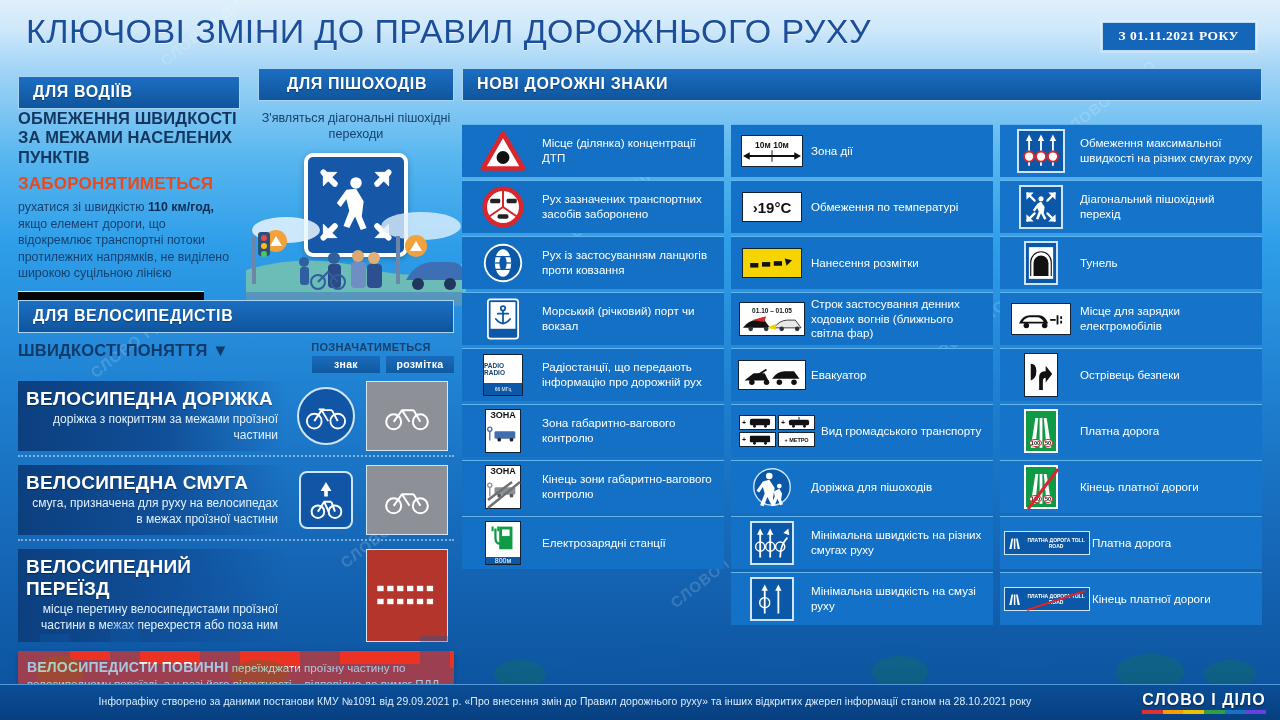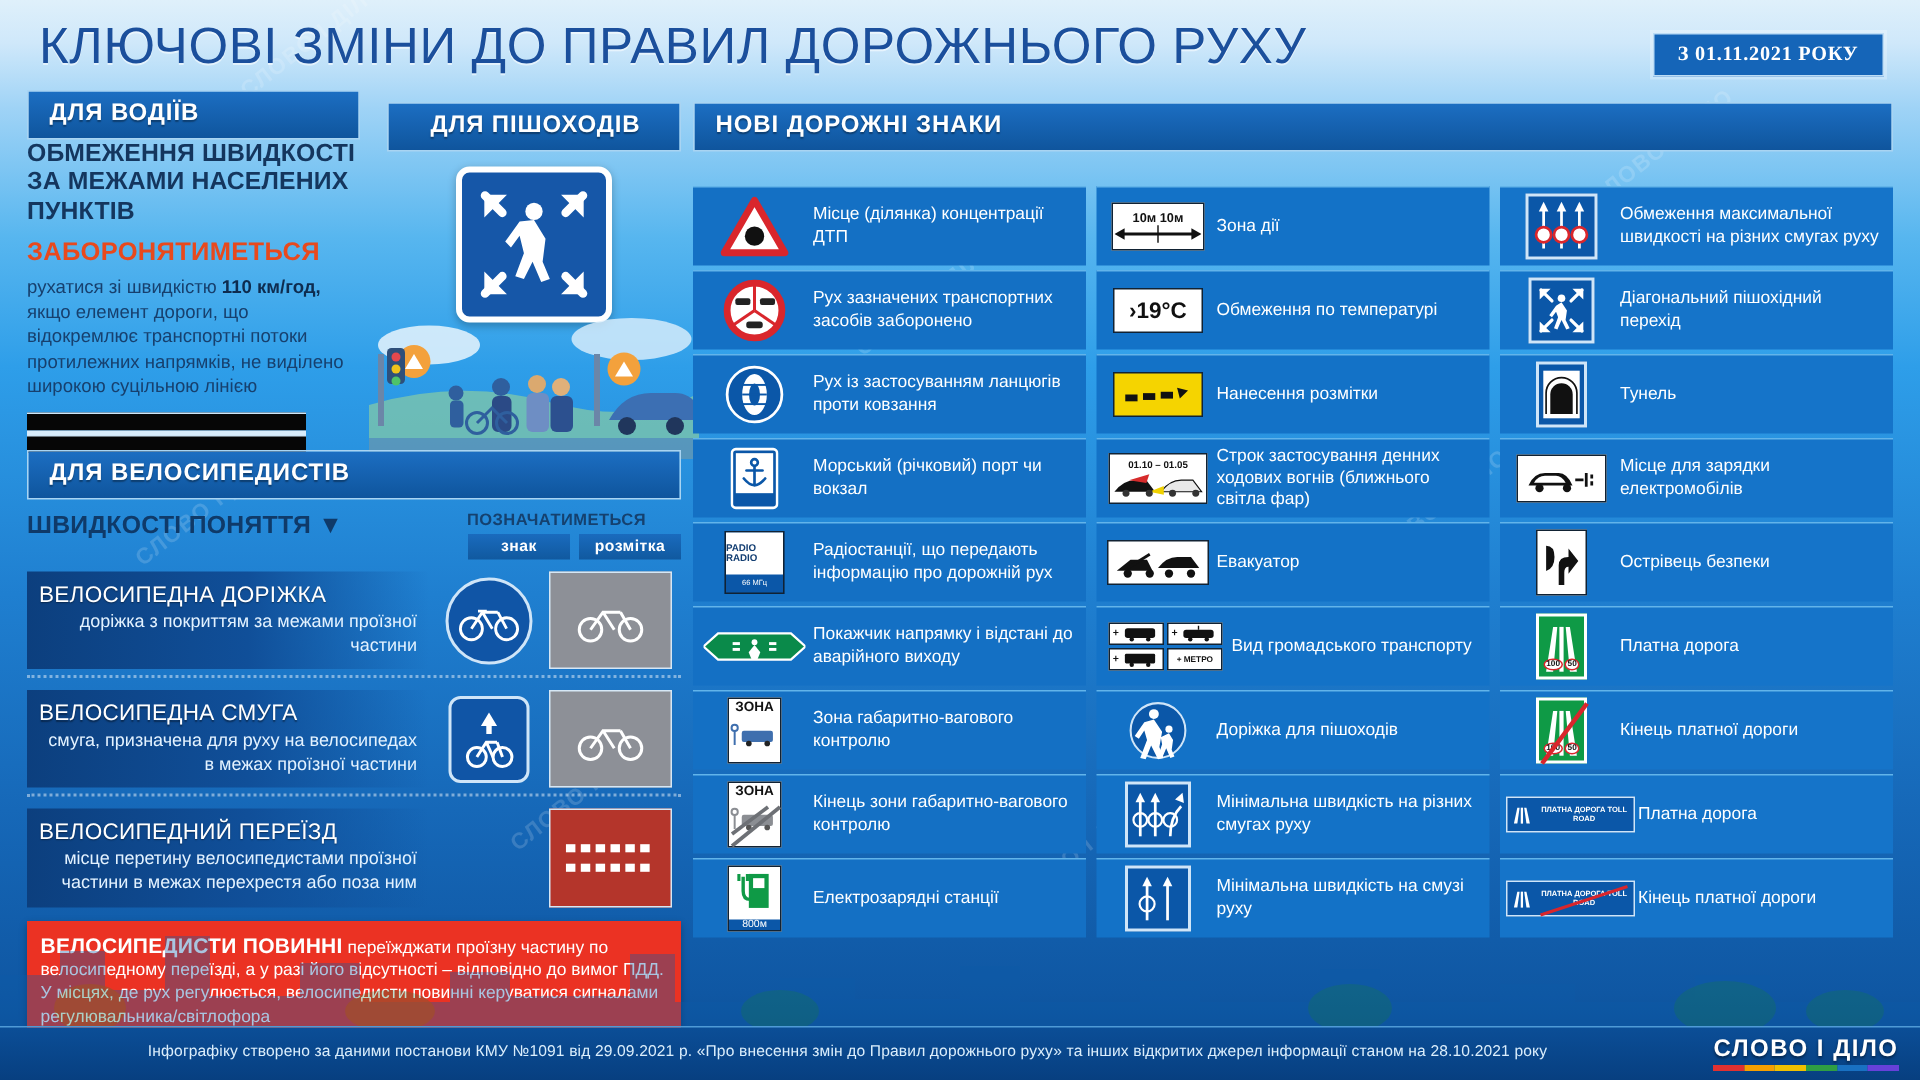--- a/index.html
+++ b/index.html
@@ -51,21 +51,21 @@
   .bar {
     background: linear-gradient(180deg,#1c6ec2,#0f559d);
     color: #ffffff; font-weight: bold;
     font-size: 16px; letter-spacing: .6px;
     padding: 6px 12px 7px 14px;
     border: 1px solid #a9d4f2;
     text-shadow: 0 1px 1px rgba(0,0,0,.35);
   }
 
   
-  .col-drivers { position: absolute; left: 18px; top: 60px; width: 222px; }
+  .col-drivers { position: absolute; left: 18px; top: 76px; width: 222px; }
   .drv-title {
     font-size: 16.5px; font-weight: bold;
     color: #14365e; line-height: 1.18; letter-spacing: .1px;
   }
   .drv-red {
     margin-top: 7px; font-size: 17px; font-weight: bold;
     color: #e8491d; letter-spacing: .2px;
   }
   .drv-body {
     margin-top: 5px; font-size: 12.4px; color: #17406e;
@@ -117,21 +117,21 @@
     text-align: center; padding: 2px 0 3px 0; letter-spacing: .3px;
   }
 
   .cyc-row { display: flex; align-items: stretch; margin-top: 8px; position: relative; }
   .cyc-text {
     width: 268px;
     background: linear-gradient(90deg,#0c3f7e 0%, #104f99 55%, rgba(18,92,166,0) 100%);
     padding: 7px 8px 8px 8px;
   }
   .cyc-name {
-    font-size: 15px; font-weight: normal; color: #ffffff;
+    font-size: 19px; font-weight: bold; color: #ffffff;
     letter-spacing: .2px; text-shadow: 0 1px 1px rgba(0,0,0,.4);
   }
   .cyc-desc { margin-top: 2px; font-size: 12px; color: #e3f2ff; line-height: 1.3; text-align: right; }
   .cyc-sign {
     width: 80px; display: flex; align-items: center; justify-content: center;
   }
   .cyc-mark {
     width: 82px; display: flex; align-items: center; justify-content: center;
     background: #8d9097; border: 1px solid #d6e7f5;
   }
@@ -225,20 +225,21 @@
     </div>
     <div class="road-mark">
       <div class="line"></div>
         <div class="gap"></div>
         <div class="line"></div>
     </div>
   </div>
 
   <div class="col-ped">
     <div class="bar" style="text-align:center">ДЛЯ ПІШОХОДІВ</div>
+    <div class="ped-cap">З'являться діагональні пішохідні переходи</div>
     <div class="ped-sign">
       <svg viewBox="0 0 100 100">
         <g stroke="#fff" stroke-width="6" fill="none" stroke-linecap="round">
           <line x1="28" y1="28" x2="16" y2="16"></line>
             <line x1="72" y1="28" x2="84" y2="16"></line>
           <line x1="28" y1="72" x2="16" y2="84"></line>
             <line x1="72" y1="72" x2="84" y2="84"></line>
         </g>
         <g fill="#fff" stroke="#fff">
           <polygon points="16,16 30,16 16,30"></polygon>
@@ -472,36 +473,20 @@
             <div style="width:40px;height:42px;border:1px solid #123;background:#0b57a8;display:flex;flex-direction:column">
               <div style="flex:1;background:#fff;color:#143f73;font-size:6.5px;font-weight:bold;display:flex;flex-direction:column;align-items:center;justify-content:center;line-height:1.1">
                 <span>PADIO RADIO</span>
               </div>
               <div style="height:12px;color:#fff;font-size:5px;display:flex;align-items:center;justify-content:center">66 МГц</div>
             </div>
           </div>
           <div class="txt">Радіостанції, що передають інформацію про дорожній рух</div>
         </div>
 
-        <div class="sign-row">
-          <div class="ico">
-            <svg viewBox="0 0 70 22" width="68" height="22">
-              <polygon points="0,11 10,2 60,2 70,11 60,20 10,20" fill="#0a8a4a" stroke="#fff" stroke-width="1.6"></polygon>
-              <g fill="#fff">
-                  <rect x="20" y="8" width="5" height="2"></rect>
-                  <rect x="20" y="12" width="5" height="2"></rect>
-                  <rect x="45" y="8" width="5" height="2"></rect>
-                  <rect x="45" y="12" width="5" height="2"></rect>
-                  <circle cx="35" cy="8" r="2"></circle>
-                  <path d="M35 10 l4 5 -2 5 h-4 l-2 -5z"></path>
-                </g>
-            </svg>
-          </div>
-          <div class="txt">Покажчик напрямку і відстані до аварійного виходу</div>
-        </div>
 
         <div class="sign-row">
           <div class="ico">
             <div style="width:36px;height:44px;background:#fff;border:1px solid #123;display:flex;flex-direction:column;align-items:center">
               <div style="font-size:9px;font-weight:bold;color:#111;line-height:1.2">ЗОНА</div>
               <svg viewBox="0 0 36 26" width="34" height="26">
                 <rect x="9" y="10" width="22" height="8" rx="1.5" fill="#3f6fae"></rect>
                 <circle cx="14" cy="19" r="2" fill="#222"></circle>
                   <circle cx="27" cy="19" r="2" fill="#222"></circle>
                 <circle cx="4" cy="8" r="2.2" fill="none" stroke="#3f6fae" stroke-width="1.4"></circle>

